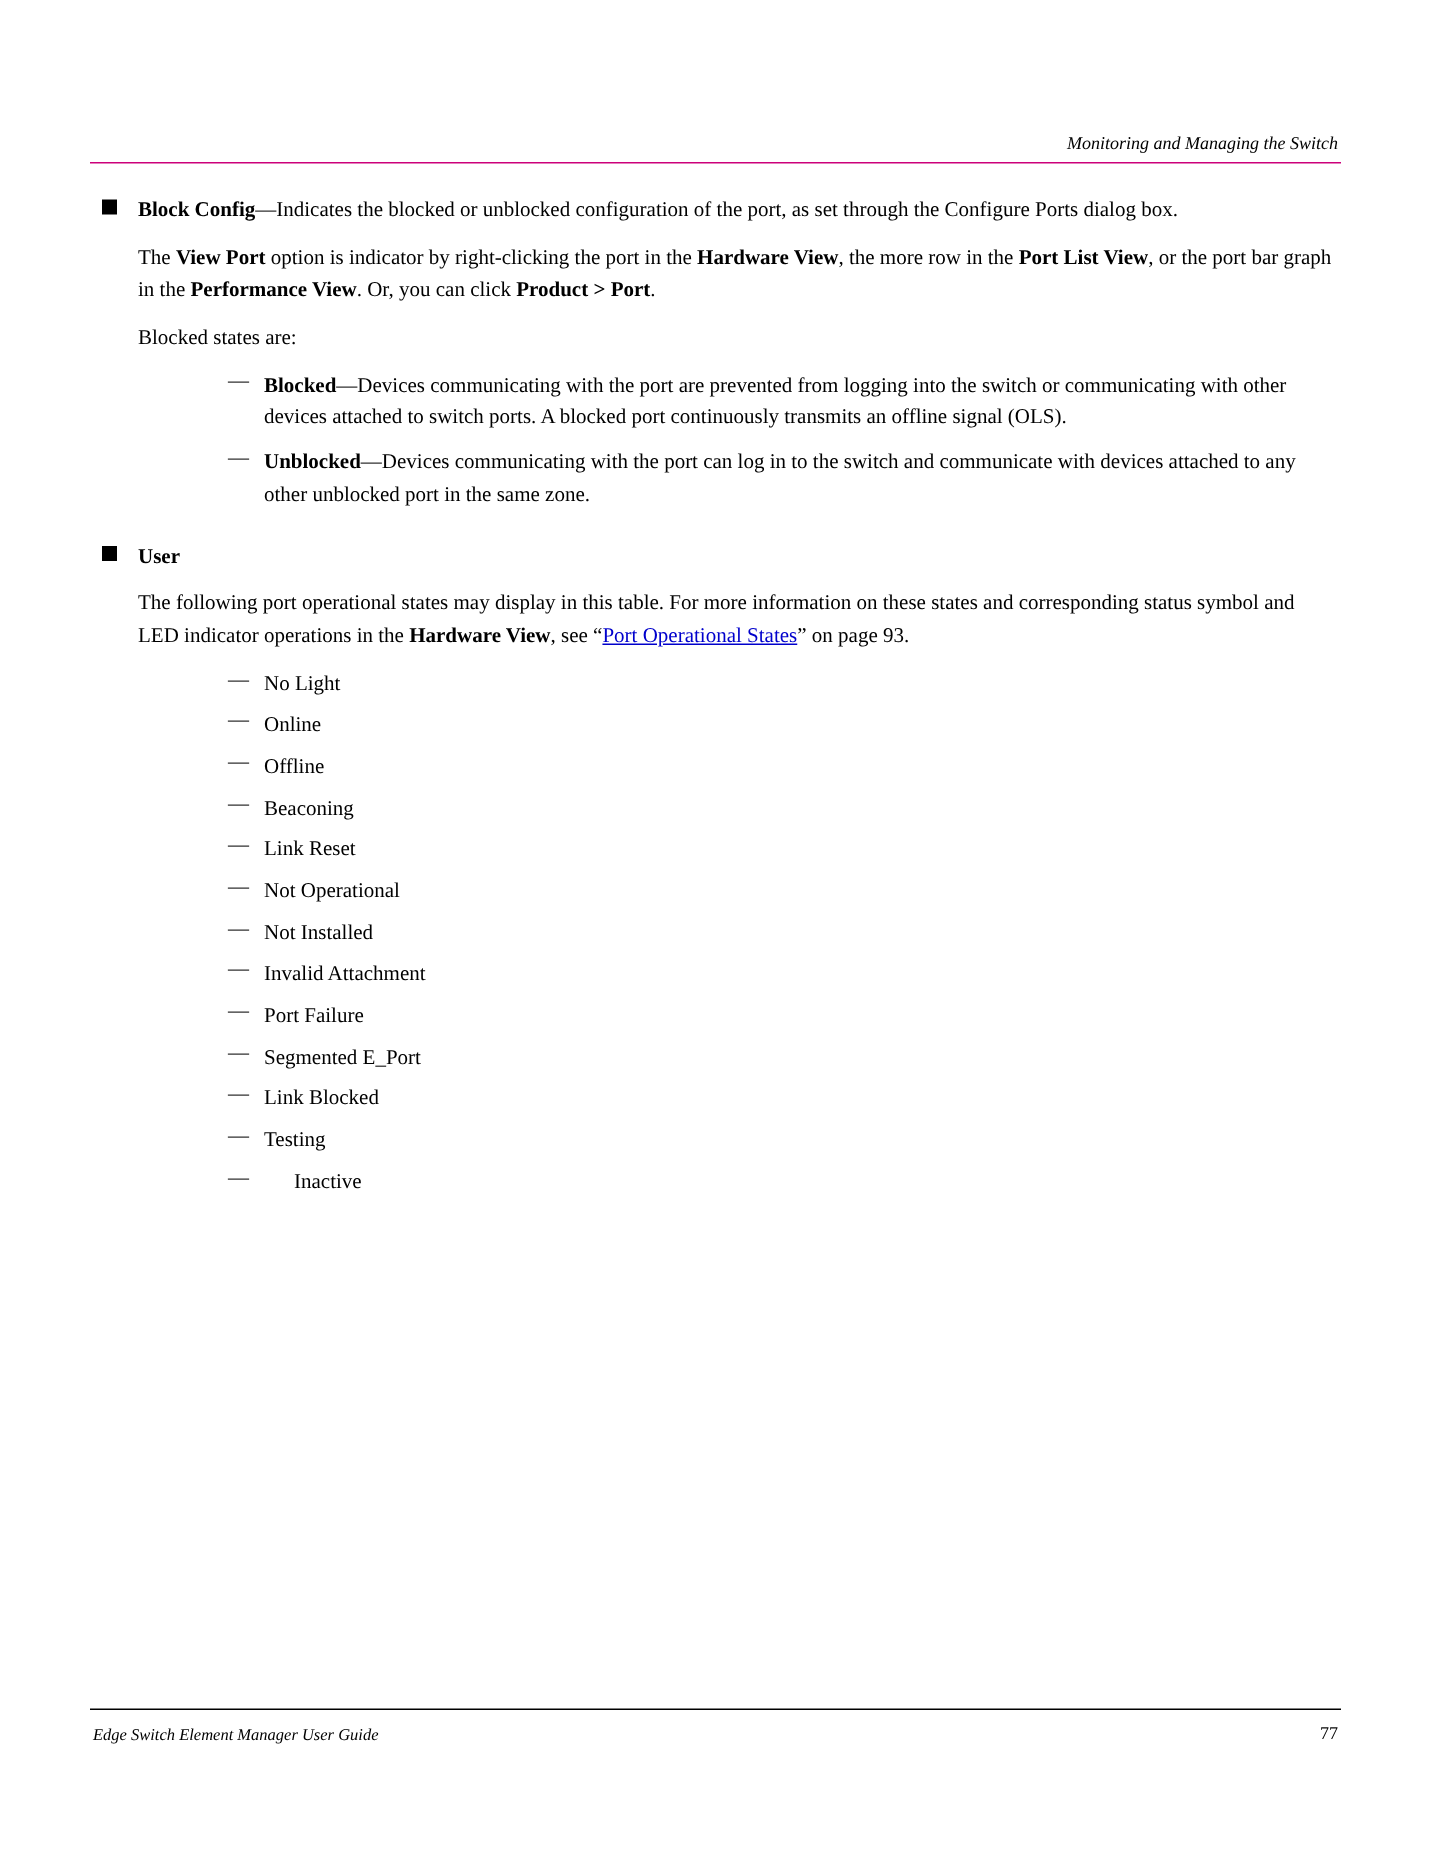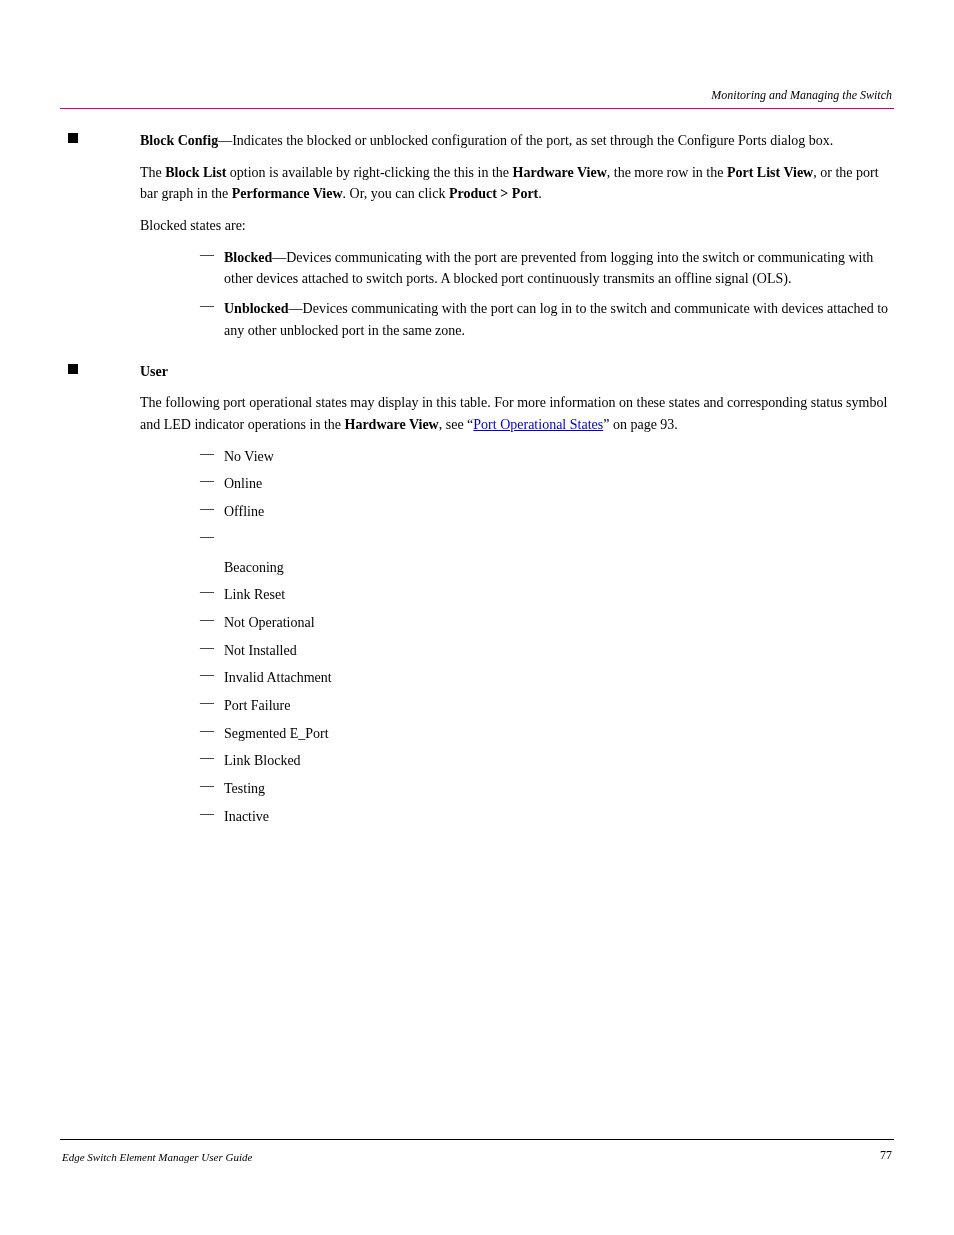--- a/index.html
+++ b/index.html
@@ -77,21 +77,20 @@
       top: 130px;
       left: 62px;
       right: 62px;
       bottom: 110px;
     }
 
     .bullet-item {
       display: flex;
       align-items: flex-start;
       margin-bottom: 10px;
-      gap: 48px;
     }
 
     .bullet-square {
       width: 10px;
       height: 10px;
       background: #000;
       flex-shrink: 0;
       margin-top: 3px;
       margin-right: 14px;
       margin-left: 6px;
@@ -151,21 +150,21 @@
   <div class="content">
 
     <div class="bullet-item">
       <div class="bullet-square"></div>
       <div class="bullet-content">
         <div class="para">
           <b>Block Config</b><span>—Indicates the blocked or unblocked configuration of the port, as set through the Configure Ports dialog box.</span>
         </div>
 
         <div class="para">
-          <span>The </span><b>Block List</b><span> option is available by right-clicking the this in the </span><b>Hardware View</b><span>, the more row in the </span><b>Port List View</b><span>, or the port bar graph in the </span><b>Performance View</b><span>. Or, you can click </span><b>Product &gt; Port</b><span>.</span>
+          <span>The </span><b>View Port</b><span> option is indicator by right-clicking the port in the </span><b>Hardware View</b><span>, the more row in the </span><b>Port List View</b><span>, or the port bar graph in the </span><b>Performance View</b><span>. Or, you can click </span><b>Product &gt; Port</b><span>.</span>
         </div>
 
         <div class="para">Blocked states are:</div>
 
         <div class="dash-item-inner">
           <span class="dash">—</span>
           <div class="dash-content">
             <b>Blocked</b><span>—Devices communicating with the port are prevented from logging into the switch or communicating with other devices attached to switch ports. A blocked port continuously transmits an offline signal (OLS).</span>
           </div>
         </div>
@@ -187,33 +186,33 @@
           <b>User</b>
         </div>
 
         <div class="para">
           <span>The following port operational states may display in this table. For more information on these states and corresponding status symbol and LED indicator operations in the </span><b>Hardware View</b><span>, see “</span><a class="link">Port Operational States</a><span>” on page 93.</span>
         </div>
 
         <div id="state-list-container">
             <div class="state-list-item">
               <span class="dash">—</span>
-              <span style="line-height:1.55;">No View</span>
+              <span style="line-height:1.55;">No Light</span>
             </div>
             <div class="state-list-item">
               <span class="dash">—</span>
               <span style="line-height:1.55;">Online</span>
             </div>
             <div class="state-list-item">
               <span class="dash">—</span>
               <span style="line-height:1.55;">Offline</span>
             </div>
             <div class="state-list-item">
               <span class="dash">—</span>
-              <span style="line-height:1.55;margin-top:28px;">Beaconing</span>
+              <span style="line-height:1.55;">Beaconing</span>
             </div>
             <div class="state-list-item">
               <span class="dash">—</span>
               <span style="line-height:1.55;">Link Reset</span>
             </div>
             <div class="state-list-item">
               <span class="dash">—</span>
               <span style="line-height:1.55;">Not Operational</span>
             </div>
             <div class="state-list-item">
@@ -235,21 +234,21 @@
             <div class="state-list-item">
               <span class="dash">—</span>
               <span style="line-height:1.55;">Link Blocked</span>
             </div>
             <div class="state-list-item">
               <span class="dash">—</span>
               <span style="line-height:1.55;">Testing</span>
             </div>
             <div class="state-list-item">
               <span class="dash">—</span>
-              <span style="line-height:1.55;">Inactive</span>
+              <span style="line-height:1.55;margin-left:20px;">Inactive</span>
             </div>
           </div>
 
       </div>
     </div>
 
   </div>
 
   <div class="footer-rule"></div>
   <div class="footer-left">Edge Switch Element Manager User Guide</div>

